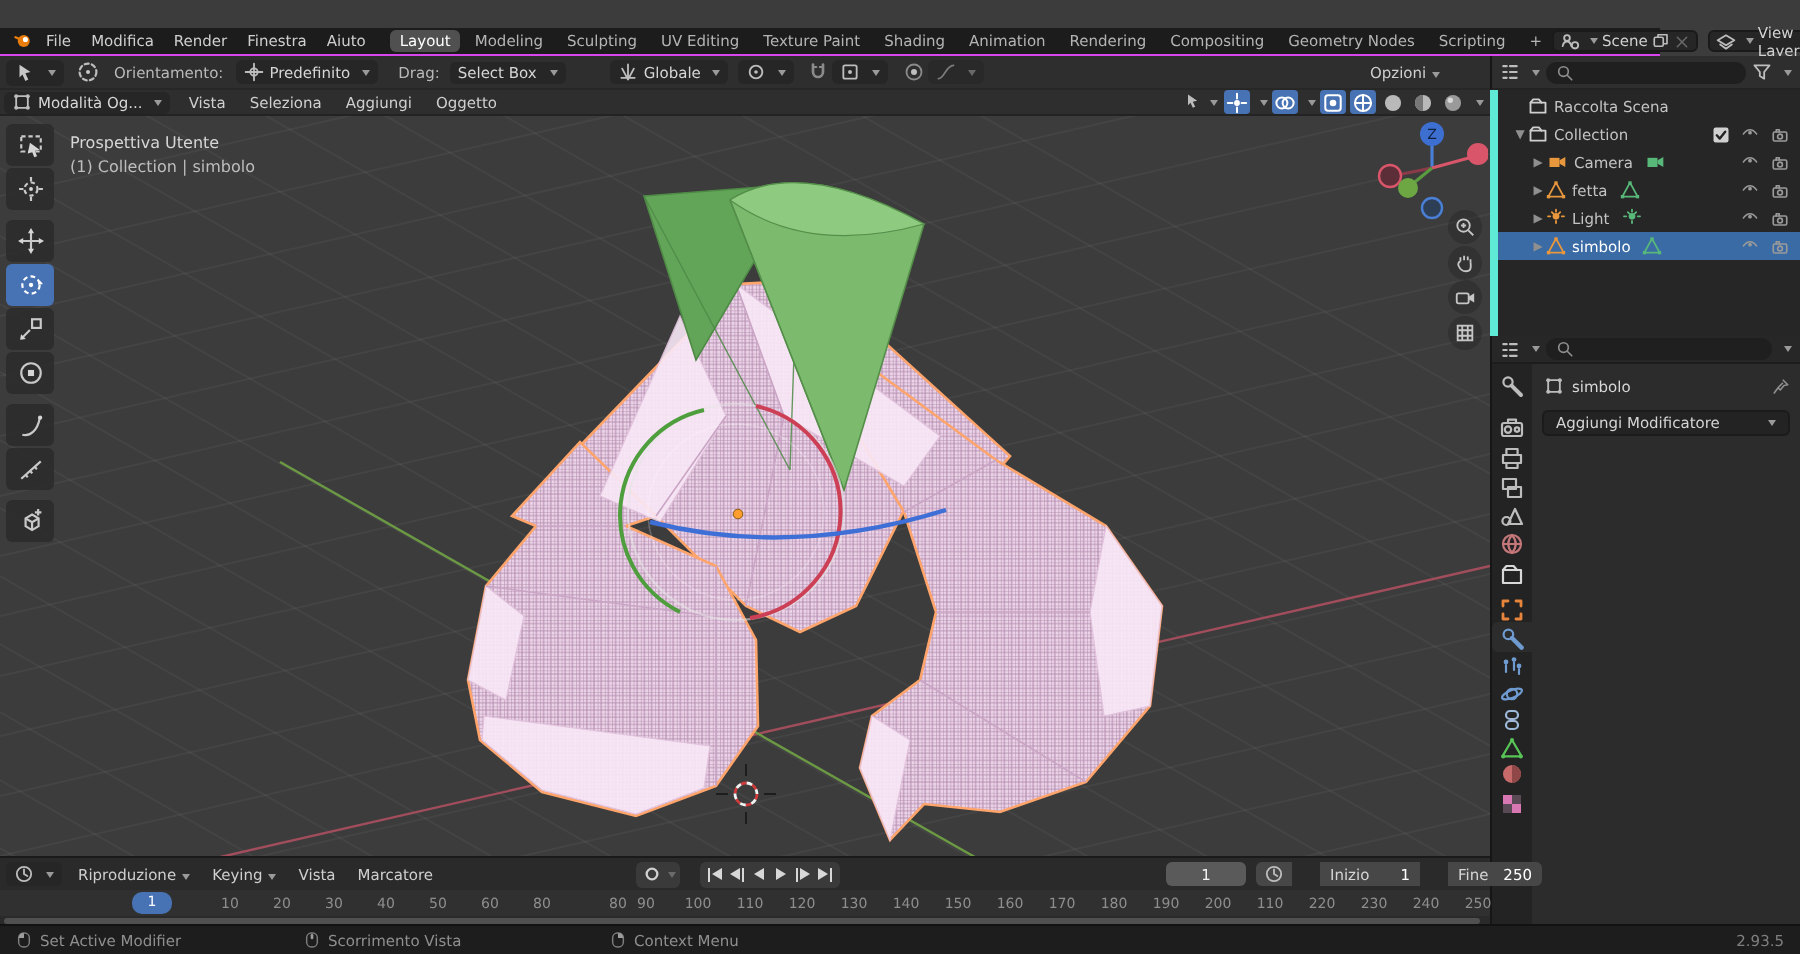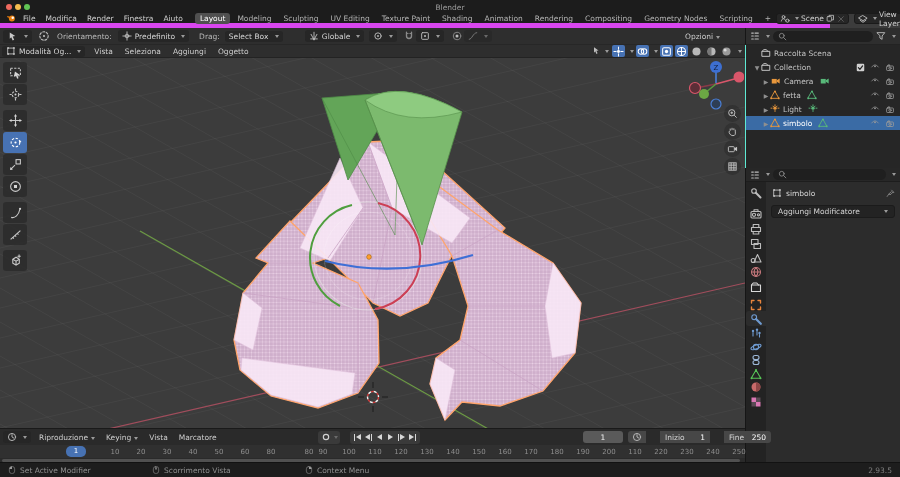--- a/index.html
+++ b/index.html
@@ -12,21 +12,21 @@
           border-top:3.5px solid #9a9a9a; display:inline-block; margin-left:3px; flex:none; }
   .ic { flex:none; display:block; }
   svg text { font-family:"DejaVu Sans", sans-serif; }
 
   
   #titlebar { left:0; top:0; width:900px; height:14px; background:#1c1c1c; }
   .tl-dot { position:absolute; top:4px; width:6px; height:6px; border-radius:50%; }
   #title { position:absolute; top:3px; left:0; width:100%; text-align:center; font-size:7.5px; color:#9d9d9d; }
 
   
-  #menubar { left:0; top:14px; width:830px; height:14px; background:#1c1c1c; border-bottom:5px solid #d946ef; display:flex; align-items:center; }
+  #menubar { left:0; top:14px; width:830px; height:14px; background:#1c1c1c; border-bottom:1px solid #d946ef; display:flex; align-items:center; }
   #menus { display:flex; gap:10px; margin-left:6px; font-size:7.5px; color:#cfcfcf; }
   #menus span { cursor:default; }
   #ws-tabs { display:flex; gap:2px; margin-left:12px; }
   .ws-tab { font-size:7.5px; color:#b4b4b4; padding:1px 5px; border-radius:3px; white-space:nowrap; }
   .ws-tab.active { background:#505050; color:#fff; }
   .id-pill { display:flex; align-items:center; height:11px; background:#262626; border:1px solid #1a1a1a; border-radius:3px; padding:0 3px; gap:2px; font-size:7.5px; color:#d2d2d2; }
 
   
   #toolsettings { left:0; top:28px; width:745px; height:17px; background:#2e2e2e; display:flex; align-items:center; border-bottom:1px solid #272727; }
   #vpheader { left:0; top:45px; width:745px; height:13px; background:#2e2e2e; display:flex; align-items:center; border-bottom:1px solid #232323; }
@@ -45,21 +45,21 @@
   .tool-btn { width:24px; height:21px; background:rgba(45,45,45,.92); border-radius:3px; margin-bottom:1px;
               display:flex; align-items:center; justify-content:center; }
   .tool-btn.gap { margin-top:5px; }
   .tool-btn.active { background:#4772b3; }
   .vp-circle { position:absolute; width:17px; height:17px; border-radius:50%; background:rgba(20,20,20,.25);
                display:flex; align-items:center; justify-content:center; }
 
   
   #outliner-header { left:745px; top:28px; width:155px; height:17px; background:#2e2e2e; border-left:1px solid #161616; border-bottom:1px solid #232323; display:flex; align-items:center; padding:0 4px; gap:3px; }
   .searchbox { flex:1; display:flex; align-items:center; gap:3px; height:11px; background:#1f1f1f; border-radius:6px; padding:0 5px; }
-  #outliner { left:745px; top:45px; width:155px; height:123px; background:#262626; border-left:1px solid #5eead4; padding-top:1px; }
+  #outliner { left:745px; top:45px; width:155px; height:123px; background:#262626; border-left:4px solid #5eead4; padding-top:1px; }
   .out-row { display:flex; align-items:center; height:14px; font-size:7.5px; color:#c3c3c3; padding-left:7px; position:relative; }
   .out-row .lbl { margin-left:3px; }
   .out-row.selected { background:#3a6ba5; color:#fff; }
   .out-row .right-ics { position:absolute; right:5px; display:flex; gap:5px; align-items:center; }
   .disc { width:8px; color:#8f8f8f; font-size:6px; text-align:center; flex:none; }
 
   #props { left:745px; top:168px; width:155px; height:294px; background:#2c2c2c; border-left:1px solid #161616; }
   #props-header { height:14px; background:#272727; border-bottom:1px solid #1d1d1d; display:flex; align-items:center; padding:0 4px; gap:3px; }
   #props-tabs { position:absolute; left:0; top:14px; width:20px; height:280px; background:#232323; }
   .ptab { position:absolute; left:0; width:20px; height:15px; display:flex; align-items:center; justify-content:center; }
@@ -94,26 +94,20 @@
   
   #statusbar { left:0; top:462px; width:900px; height:15px; background:#1d1d1d; border-top:1px solid #121212; display:flex; align-items:center; font-size:7.5px; color:#8f8f8f; }
   .hint { display:flex; align-items:center; gap:4px; position:absolute; }
   #version { position:absolute; right:8px; color:#7f7f7f; }
 </style>
 </head>
 <body>
 
 <div id="app">
 
-  <div id="titlebar" class="abs">
-    <span class="tl-dot" style="left:6px;background:#ee6a5f"></span>
-    <span class="tl-dot" style="left:15px;background:#f5bd4f"></span>
-    <span class="tl-dot" style="left:24px;background:#61c454"></span>
-    <div id="title">Blender</div>
-  </div>
 
   <div id="menubar" class="abs">
     <span id="blender-logo" style="margin-left:6px">
         <svg class="ic" width="11" height="9" viewBox="0 0 12 12" fill="none" stroke="#bdbdbd" stroke-width="1.1" stroke-linecap="round" stroke-linejoin="round">
           <circle cx="6.5" cy="6" r="4" fill="#e87d0d" stroke="none"></circle>
           <circle cx="7.6" cy="5" r="1.7" fill="#fff" stroke="none"></circle>
           <path d="M1 3.5l4 1.8" stroke="#e87d0d" stroke-width="1.6"></path>
         </svg>
       </span>
     <div id="menus">
@@ -429,20 +423,24 @@
           <path d="M352,147 A54,54 0 0 0 340,248" stroke="#4f9e3e" stroke-width="2"></path>
           <path d="M325,203 Q396,221 473,197" stroke="#3e6fd6" stroke-width="2.2"></path>
         </g>
         <circle cx="369" cy="199" r="2.4" fill="#ff9e2c" stroke="#8a5a12" stroke-width="0.5"></circle>
         <g>
           <circle cx="373" cy="339" r="5.5" fill="none" stroke="#d23b3b" stroke-width="1.4" stroke-dasharray="2.9 2.9"></circle>
           <circle cx="373" cy="339" r="5.5" fill="none" stroke="#f2f2f2" stroke-width="1.4" stroke-dasharray="2.9 2.9" stroke-dashoffset="2.9"></circle>
           <path d="M373,330 v-6 M373,348 v6 M364,339 h-6 M382,339 h6" stroke="#1d1d1d" stroke-width="1"></path>
         </g>
       </svg>
+    <div id="vp-overlay">
+      <div>Prospettiva Utente</div>
+      <div class="l2">(1) Collection | simbolo</div>
+    </div>
     <div id="vp-toolbar">
         <div class="tool-btn">
           <svg width="13" height="13" viewBox="0 0 12 12" fill="none" stroke="#c9c9c9" stroke-width="1">
             <rect x="1.5" y="2" width="9" height="7" stroke-dasharray="2 1.3"></rect>
             <path d="M5.5 5l4.5 3.2-2.2.4 1 2.6-1.3.5-1-2.6L4.5 10z" fill="#d6d6d6" stroke="none"></path>
           </svg>
         </div>
         <div class="tool-btn">
           <svg width="13" height="13" viewBox="0 0 12 12" fill="none" stroke="#c9c9c9" stroke-width="1">
             <circle cx="6" cy="6" r="3" stroke-dasharray="2 1.4"></circle>

